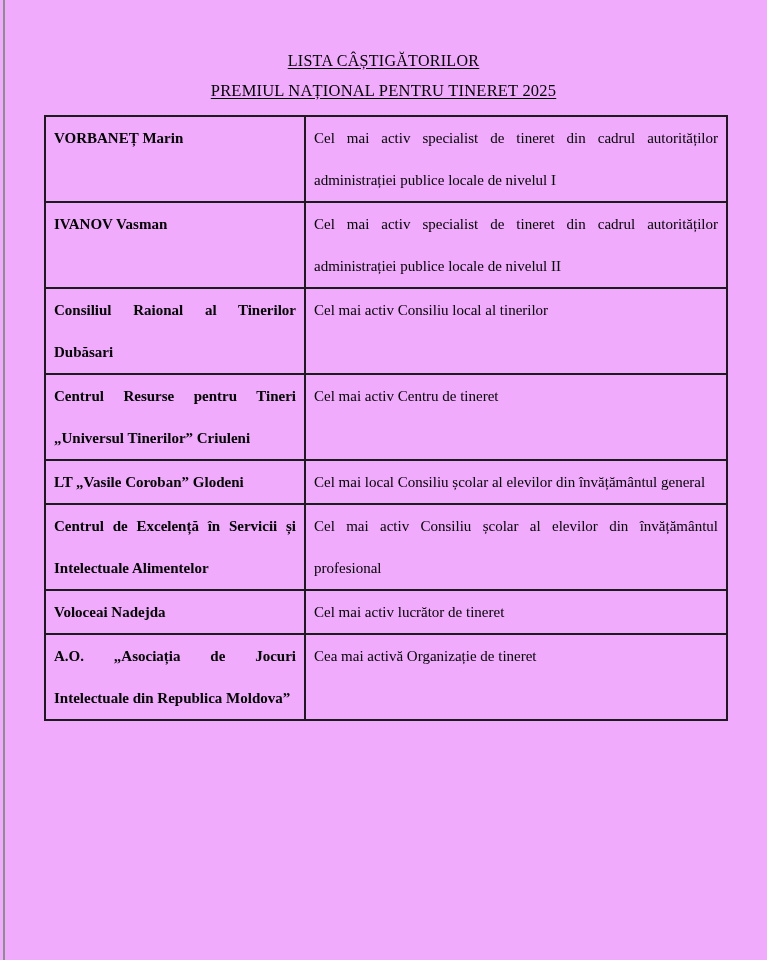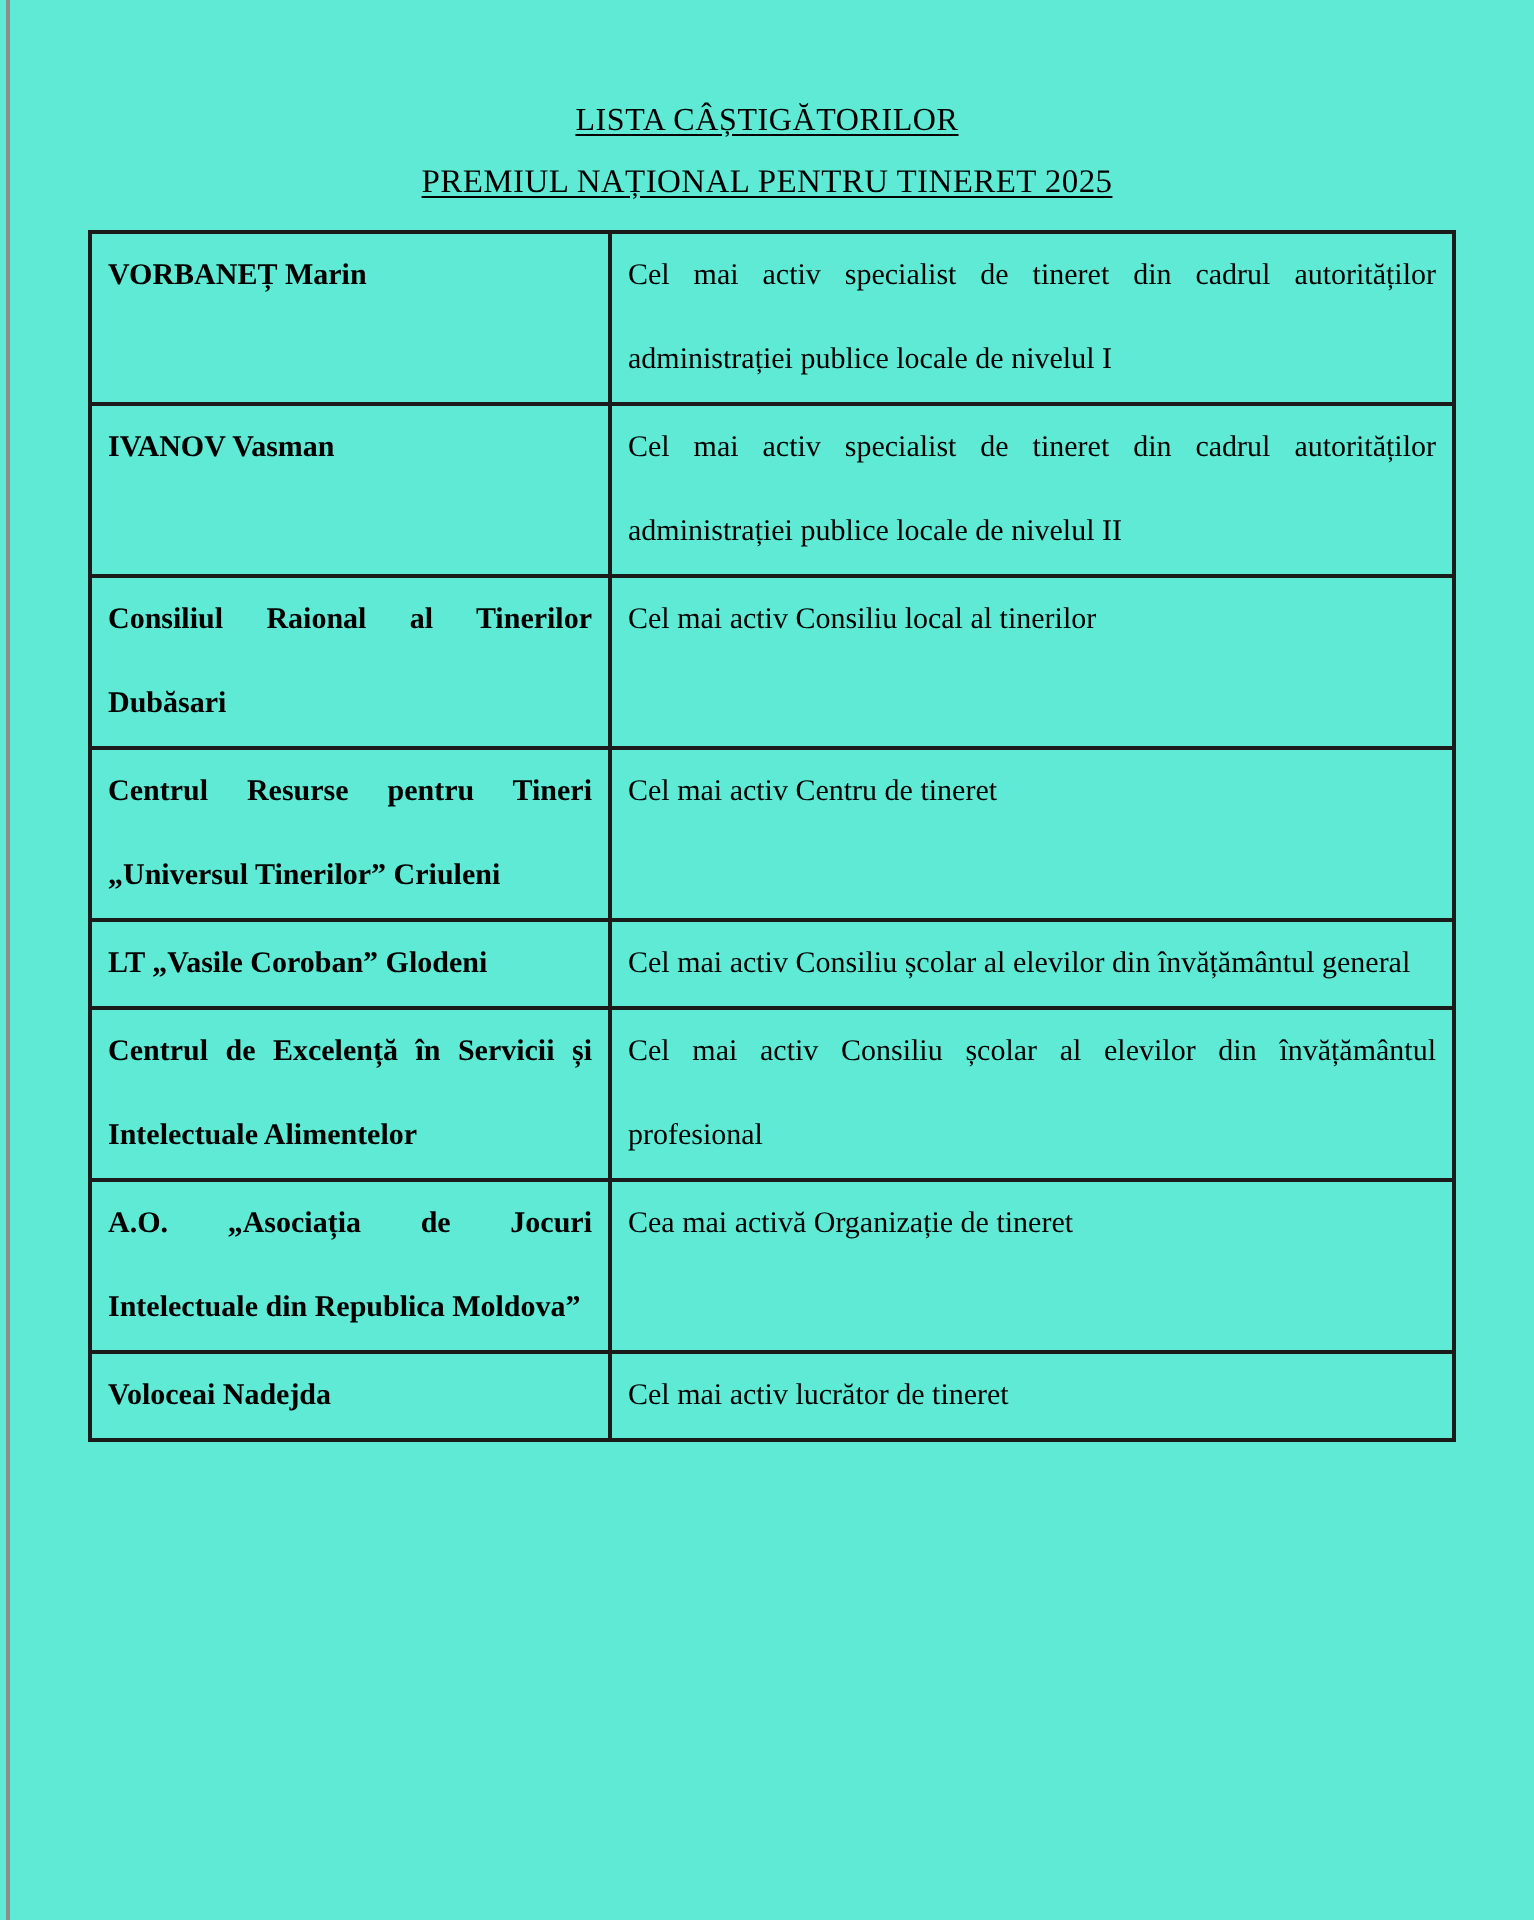--- a/index.html
+++ b/index.html
@@ -4,21 +4,21 @@
 <style>
   html, body {
     margin: 0;
     padding: 0;
     background: #ffffff;
   }
   .page {
     position: relative;
     width: 767px;
     height: 960px;
-    background: #5eead4;
+    background: #f0abfc;
     overflow: hidden;
     font-family: "Liberation Serif", "DejaVu Serif", serif;
     color: #000000;
   }
   .edge-line {
     position: absolute;
     left: 3px;
     top: 0;
     width: 1.5px;
     height: 100%;
@@ -98,29 +98,29 @@
       <tr>
         <td class="winner-cell">Consiliul Raional al Tinerilor Dubăsari</td>
         <td class="award-cell">Cel mai activ Consiliu local al tinerilor</td>
       </tr>
       <tr>
         <td class="winner-cell">Centrul Resurse pentru Tineri „Universul Tinerilor” Criuleni</td>
         <td class="award-cell">Cel mai activ Centru de tineret</td>
       </tr>
       <tr>
         <td class="winner-cell">LT „Vasile Coroban” Glodeni</td>
-        <td class="award-cell">Cel mai activ Consiliu școlar al elevilor din învățământul general</td>
+        <td class="award-cell">Cel mai local Consiliu școlar al elevilor din învățământul general</td>
       </tr>
       <tr>
         <td class="winner-cell">Centrul de Excelență în Servicii și Intelectuale Alimentelor</td>
         <td class="award-cell">Cel mai activ Consiliu școlar al elevilor din învățământul profesional</td>
       </tr>
       <tr>
+        <td class="winner-cell">Voloceai Nadejda</td>
+        <td class="award-cell">Cel mai activ lucrător de tineret</td>
+      </tr>
+      <tr>
         <td class="winner-cell">A.O. „Asociația de Jocuri Intelectuale din Republica Moldova”</td>
         <td class="award-cell">Cea mai activă Organizație de tineret</td>
-      </tr>
-      <tr>
-        <td class="winner-cell">Voloceai Nadejda</td>
-        <td class="award-cell">Cel mai activ lucrător de tineret</td>
       </tr>
     </tbody>
   </table>
 </div>
 
 </body></html>

